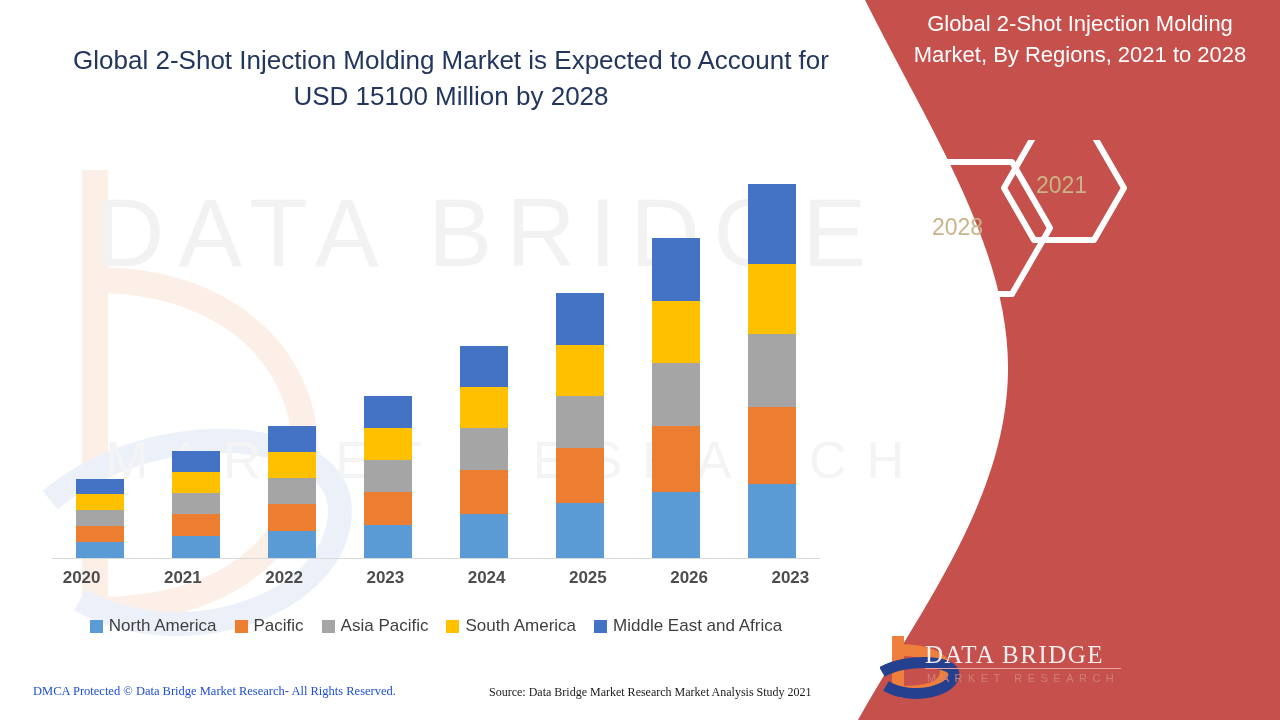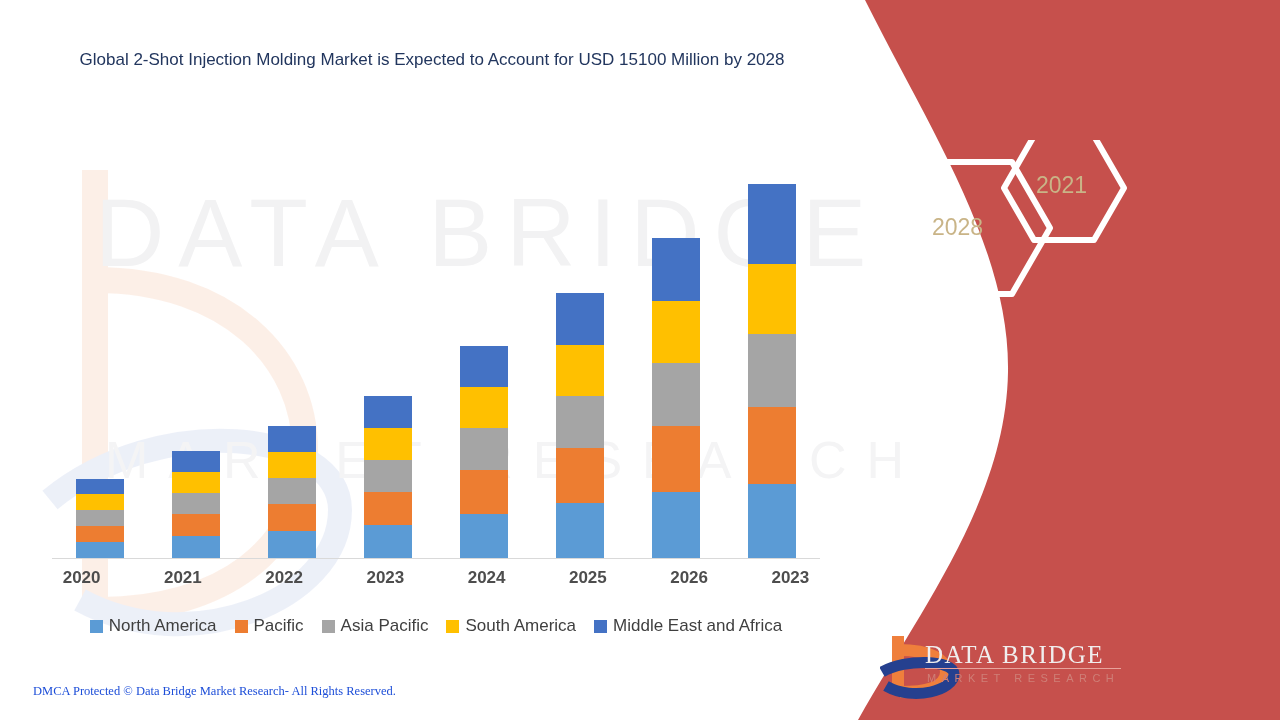--- a/index.html
+++ b/index.html
@@ -24,22 +24,22 @@
     font-family:"Liberation Sans",sans-serif;
     line-height:60px;white-space:nowrap;user-select:none;
   }
   .wm-logo{
     position:absolute;left:40px;top:80px;width:330px;height:620px;
     opacity:.16;pointer-events:none;
   }
 
   
   .chart-title{
-    position:absolute;left:52px;top:42px;width:760px;
-    text-align:center;color:#22365e;font-size:17px;line-height:36px;
+    position:absolute;left:71px;top:42px;width:760px;
+    text-align:center;color:#22365e;font-size:26px;line-height:36px;
     font-family:"Liberation Sans",sans-serif;
   }
   .axis-line{position:absolute;left:52px;top:558px;width:768px;height:1px;background:#d9d9d9;}
 
   .bars{position:absolute;left:52px;top:120px;width:768px;height:438px;
         display:flex;align-items:flex-end;}
   .bar-col{flex:1;display:flex;flex-direction:column;justify-content:flex-end;align-items:center;height:100%;}
   .bar{width:48px;display:flex;flex-direction:column;}
   .seg{width:100%;}
 
@@ -202,26 +202,28 @@
         <span class="legend-swatch" style="background: rgb(255, 192, 0);"></span>
         <span class="legend-label">South America</span>
       </div>
       <div class="legend-item">
         <span class="legend-swatch" style="background: rgb(68, 114, 196);"></span>
         <span class="legend-label">Middle East and Africa</span>
       </div>
     </div>
 
   <div class="footer-left">DMCA Protected © Data Bridge Market Research- All Rights Reserved.</div>
+  <div class="footer-right">Source: Data Bridge Market Research Market Analysis Study 2021</div>
 
   <svg class="red-panel" viewBox="0 0 1280 720" preserveAspectRatio="none">
     <path d="M1280 0 L865 0 C 930 130, 1010 250, 1008 372 C 1006 500, 920 610, 858 720 L1280 720 Z" fill="#c6504c"></path>
   </svg>
 
   <div class="red-content">
+    <div class="panel-title">Global 2-Shot Injection Molding Market, By Regions, 2021 to 2028</div>
 
     <div class="hexwrap">
       <svg width="400" height="160" viewBox="0 0 400 160">
         <polygon points="18,88 56,22 132,22 170,88 132,154 56,154" fill="none" stroke="#ffffff" stroke-width="6" stroke-linejoin="round"></polygon>
         <polygon points="124,48 154,-4 214,-4 244,48 214,100 154,100" fill="none" stroke="#ffffff" stroke-width="6" stroke-linejoin="round"></polygon>
       </svg>
       <div class="hex-label" style="left:52px;top:74px;">2028</div>
       <div class="hex-label" style="left:156px;top:32px;">2021</div>
     </div>
 

